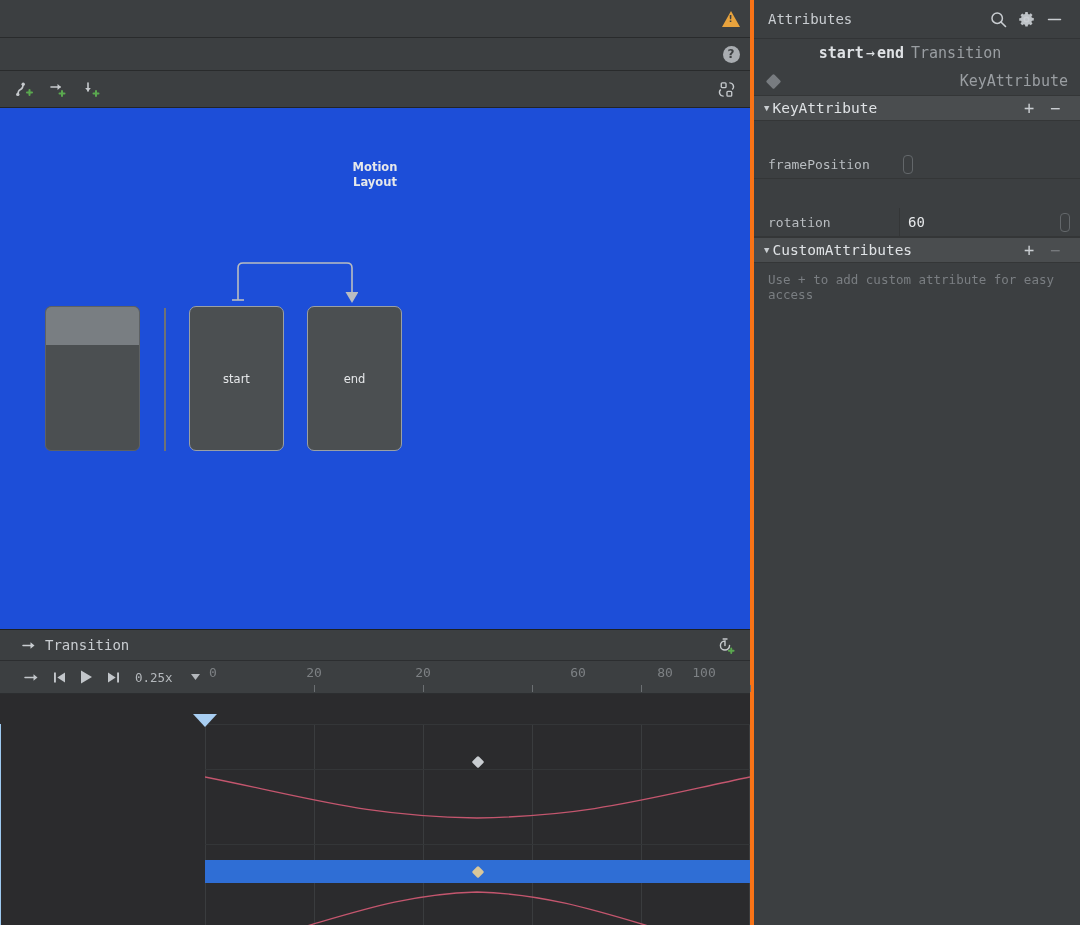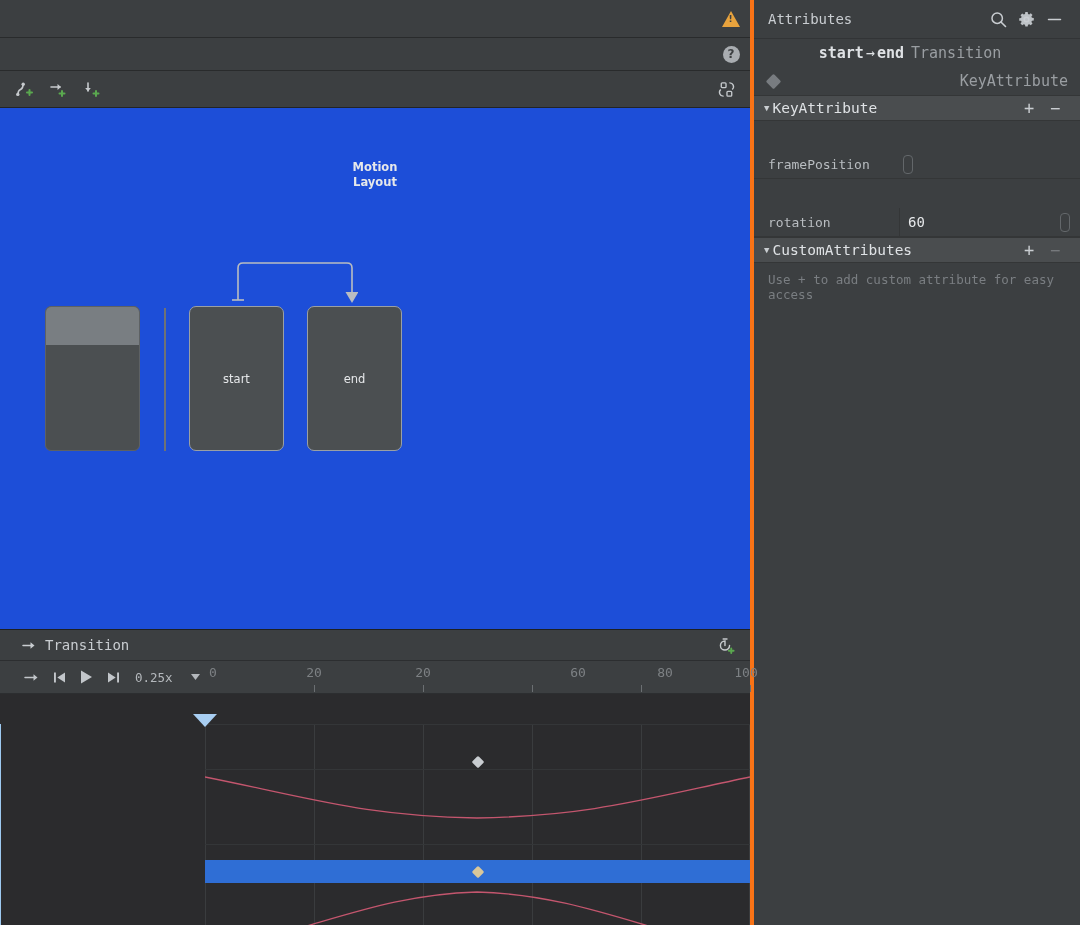--- a/index.html
+++ b/index.html
@@ -241,21 +241,21 @@
         <div class="ruler" id="ruler">
             <div class="rlabel" style="left: 8px;">0</div>
             <div class="rlabel" style="left: 109px;">20</div>
             <div class="rtick" style="left: 109px;"></div>
             <div class="rlabel" style="left: 218px;">20</div>
             <div class="rtick" style="left: 218px;"></div>
             <div class="rlabel" style="left: 327px; margin-left: 46px;">60</div>
             <div class="rtick" style="left: 327px;"></div>
             <div class="rlabel" style="left: 460px;">80</div>
             <div class="rtick" style="left: 436px;"></div>
-            <div class="rlabel" style="left: 541px;">100</div>
+            <div class="rlabel" style="left: 499px;">100</div>
             <div class="rtick" style="left: 545px;"></div>
           </div>
       </div>
 
       <div class="tracks">
         <div class="grid" id="grid">
             <div class="gline" style="left: 0px;"></div>
             <div class="gline" style="left: 109px;"></div>
             <div class="gline" style="left: 218px;"></div>
             <div class="gline" style="left: 327px;"></div>

